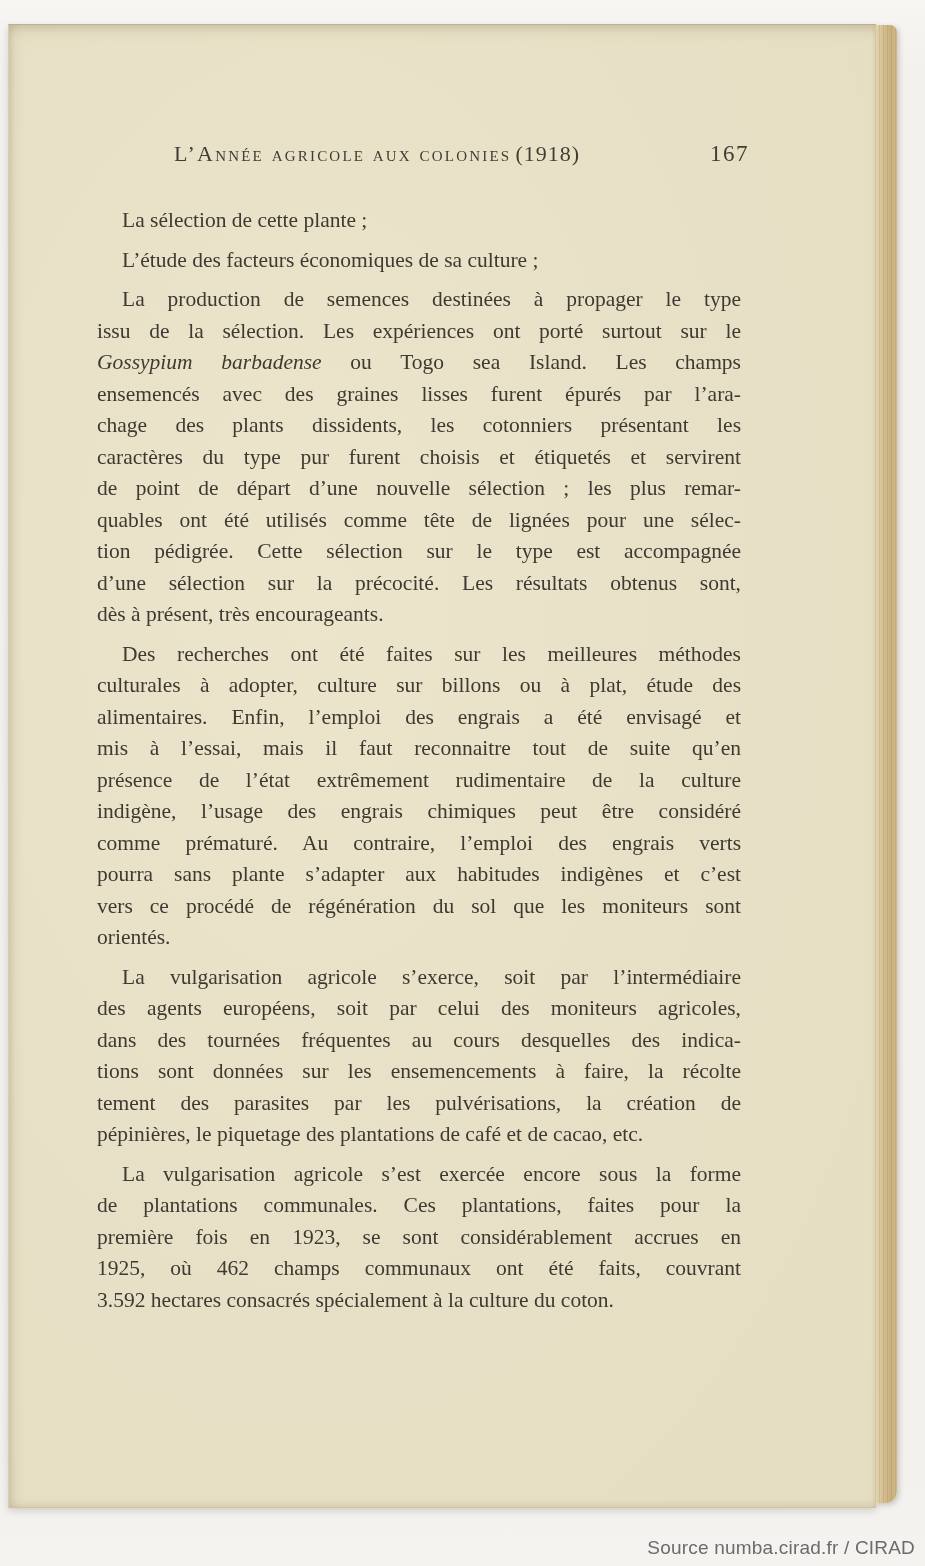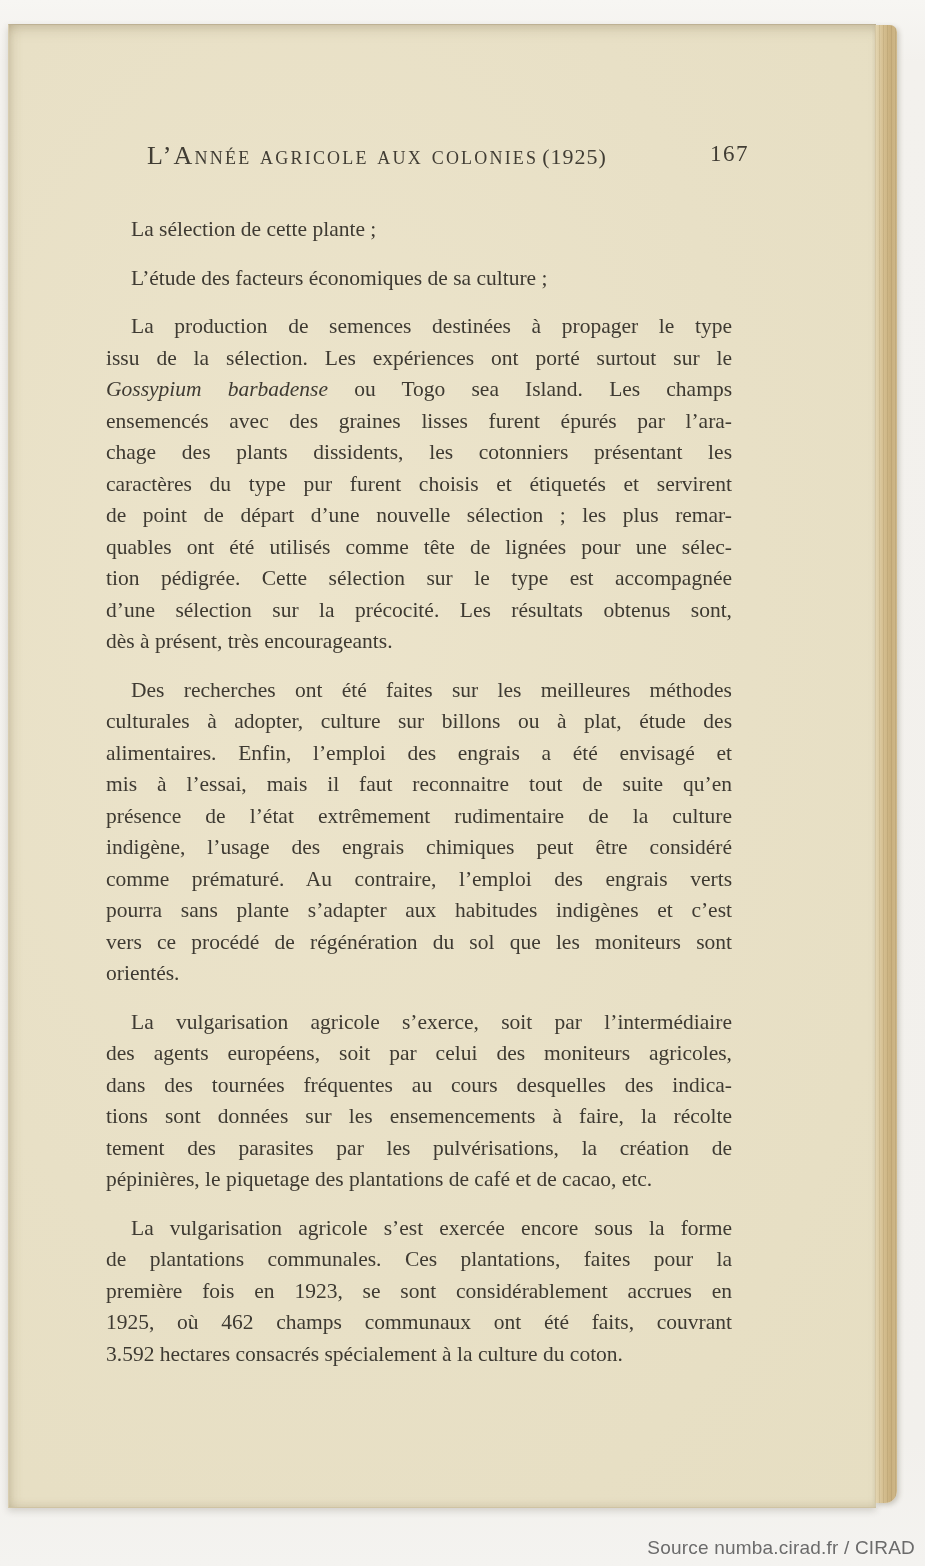--- a/index.html
+++ b/index.html
@@ -41,42 +41,42 @@
     height:30px;
     color:#413d34;
   }
   .header-title-wrap{
     position:absolute;left:0;right:84px;
     text-align:center;
     white-space:nowrap;
   }
   .header-title{
     font-variant:small-caps;
-    font-size:26px;
+    font-size:22px;
     letter-spacing:2.2px;
   }
   .header-year{
     font-size:22px;
     letter-spacing:1px;
   }
   .page-number{
     position:absolute;right:0;top:0;
     font-size:23px;
     letter-spacing:1.5px;
     text-align:right;
   }
   .body-text{
     position:absolute;
     left:80px;top:172px;
     width:660px;
     color:#3e3a32;
     font-size:21.5px;
     line-height:31.5px;
   }
-  .para{margin:17px;}
+  .para{margin:8px;}
   .line{
     text-align:justify;
     hyphens:none;
   }
   .line.just{ text-align-last:justify; }
   .line.first{ text-indent:25px; }
   .line em{ font-style:italic; }
   .source-attribution{
     position:absolute;
     right:10px;bottom:7px;
@@ -89,21 +89,21 @@
 </head>
 <body>
 
 <div class="viewport">
 
   <div class="book-page">
 
     <div class="running-header">
       <div class="header-title-wrap">
         <span class="header-title">L’Année agricole aux colonies</span>
-        <span class="header-year">(1925)</span>
+        <span class="header-year">(1918)</span>
       </div>
       <span class="page-number">167</span>
     </div>
 
     <div class="body-text">
         <div class="para">
           <div class="line first"><span>La sélection de cette plante ;</span></div>
         </div>
         <div class="para">
           <div class="line first"><span>L’étude des facteurs économiques de sa culture ;</span></div>

